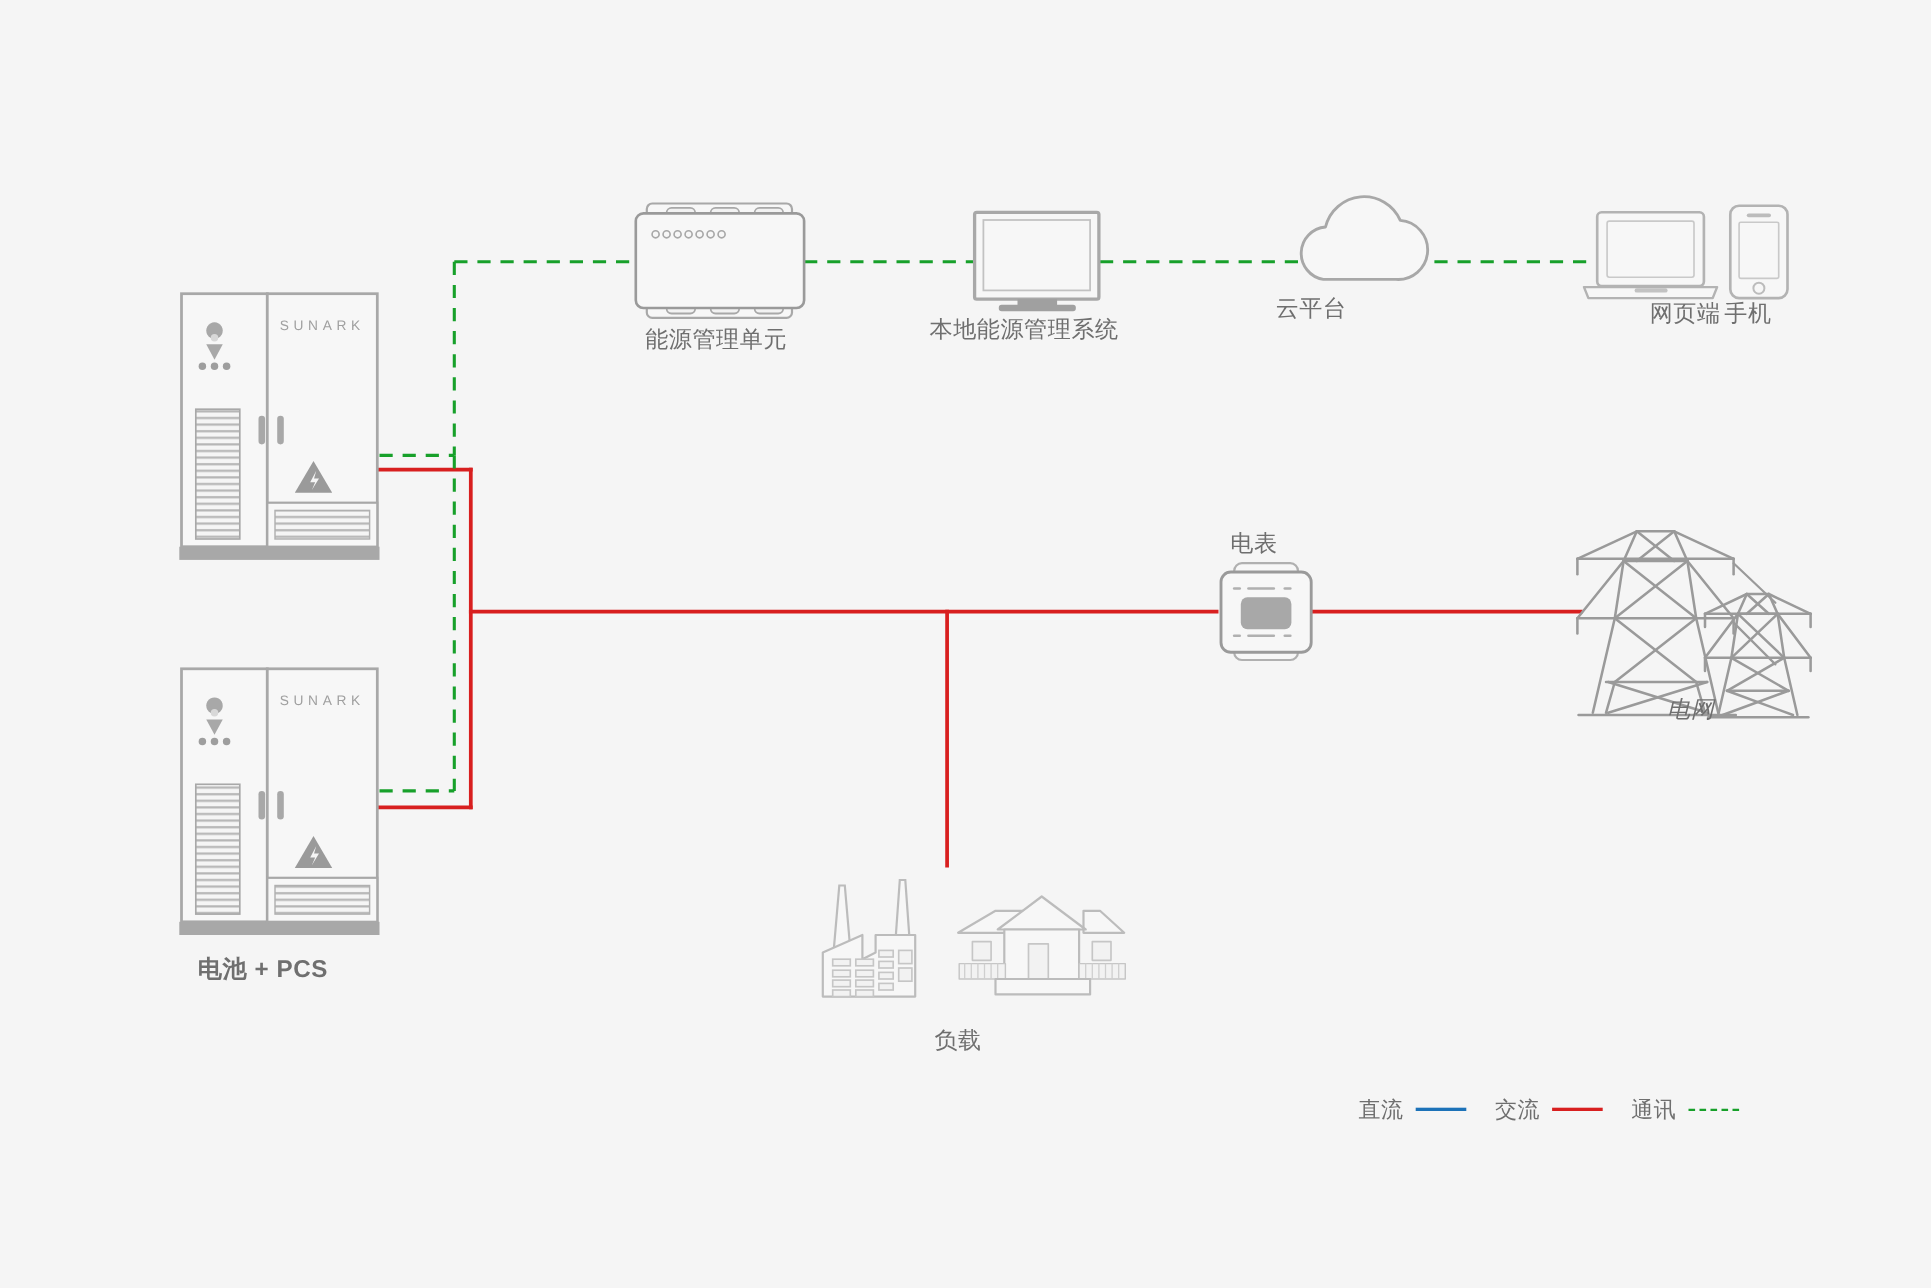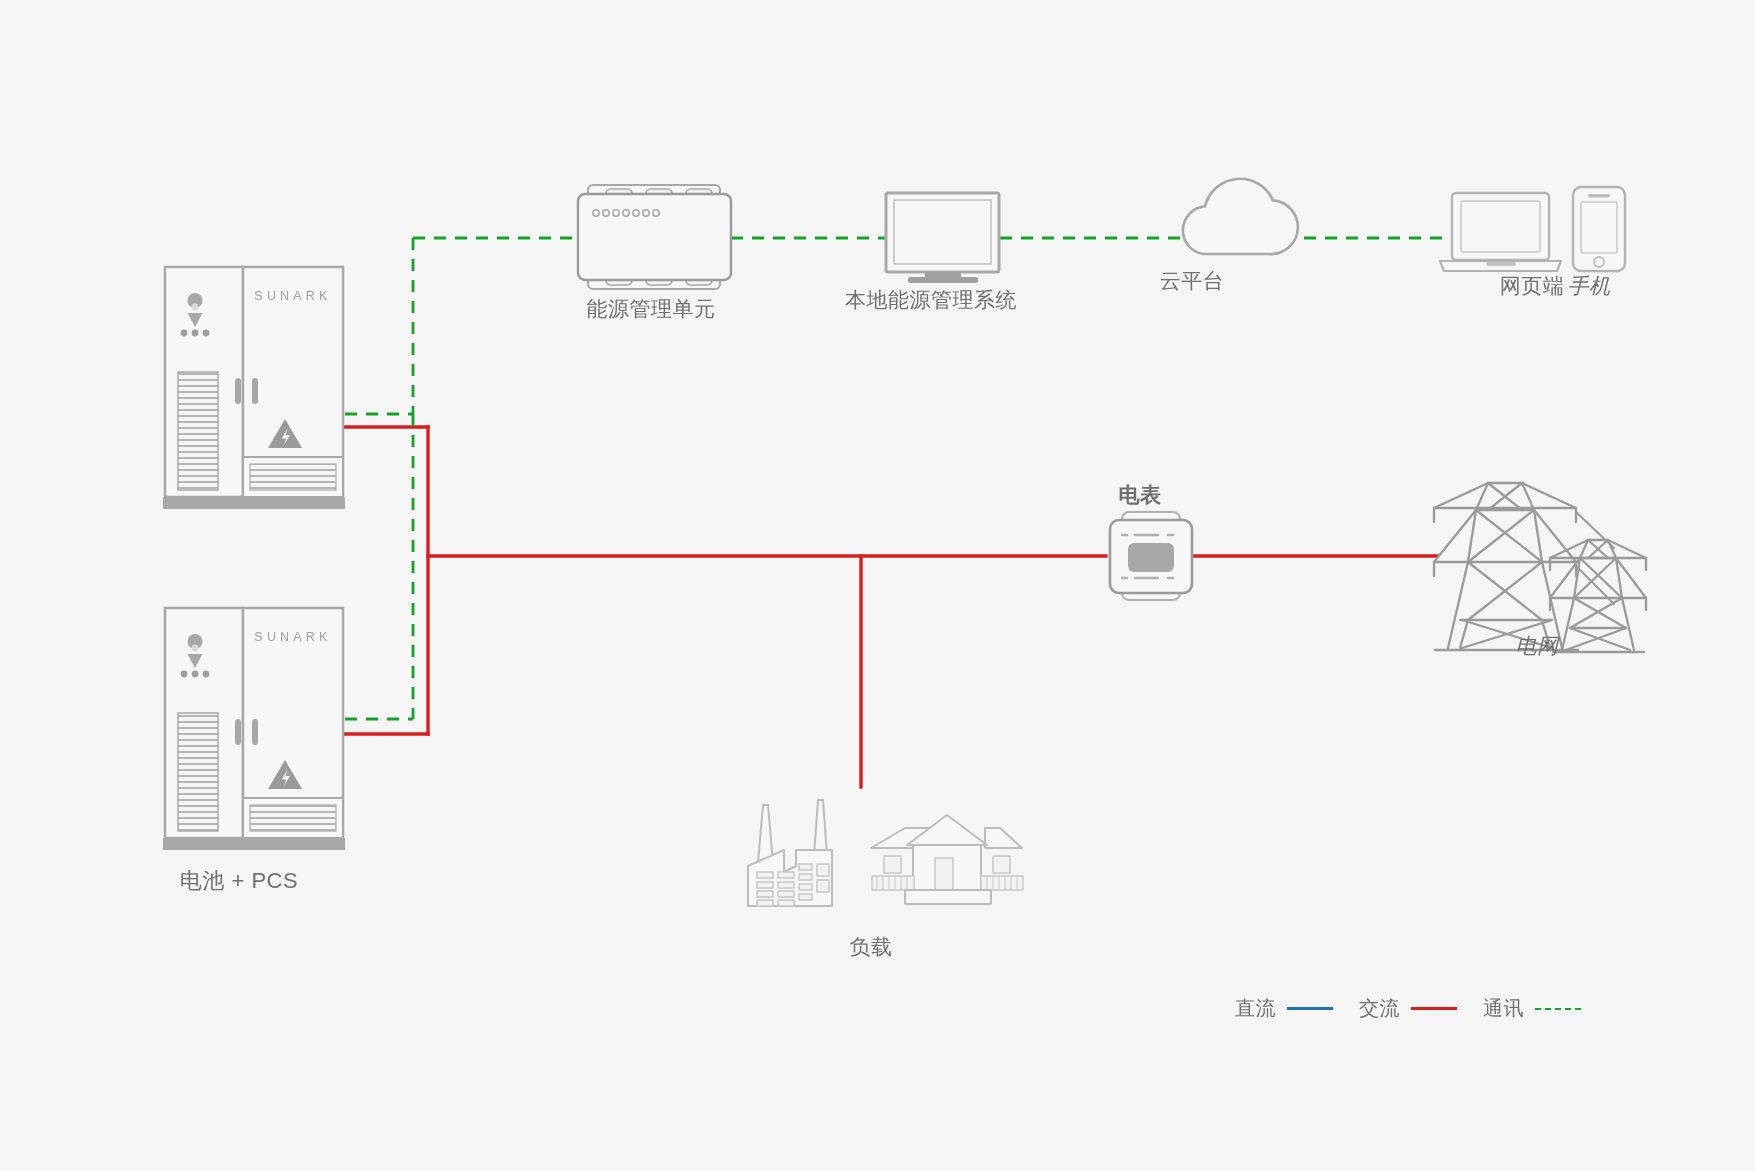--- a/index.html
+++ b/index.html
@@ -369,29 +369,29 @@
   </svg>
 
   <div class="node-label label-center" style="left:651px; top:298px;font-family:Liberation Mono, monospace;">能源管理单元</div>
 
   <div class="node-label label-center" style="left:931px; top:287px;text-align:right;">本地能源管理系统</div>
 
   <div class="node-label label-center" style="left:1192px; top:268px;">云平台</div>
 
   <div class="node-label label-center" style="left:1532px; top:273px;">网页端</div>
 
-  <div class="node-label label-center" style="left:1589px; top:273px;font-style:italic;">手机</div>
-
-  <div class="node-label label-center" style="left:1140px; top:482px;font-weight:bold;">电表</div>
+  <div class="node-label label-center" style="left:1589px; top:273px;">手机</div>
+
+  <div class="node-label label-center" style="left:1140px; top:482px;">电表</div>
 
   <div class="node-label label-center" style="left:1537px; top:633px;font-style:italic;">电网</div>
 
   <div class="node-label label-center" style="left:871px; top:934px;">负载</div>
 
-  <div class="node-label label-center" style="left:239px; top:868px; font-size:22px;">电池 + PCS</div>
+  <div class="node-label label-center" style="left:239px; top:868px; font-size:22px;font-weight:bold;">电池 + PCS</div>
 
   <div class="legend">
     <div class="legend-item">
       <span class="legend-text">直流</span>
       <span class="legend-swatch sw-dc"></span>
     </div>
     <div class="legend-item">
       <span class="legend-text">交流</span>
       <span class="legend-swatch sw-ac"></span>
     </div>

